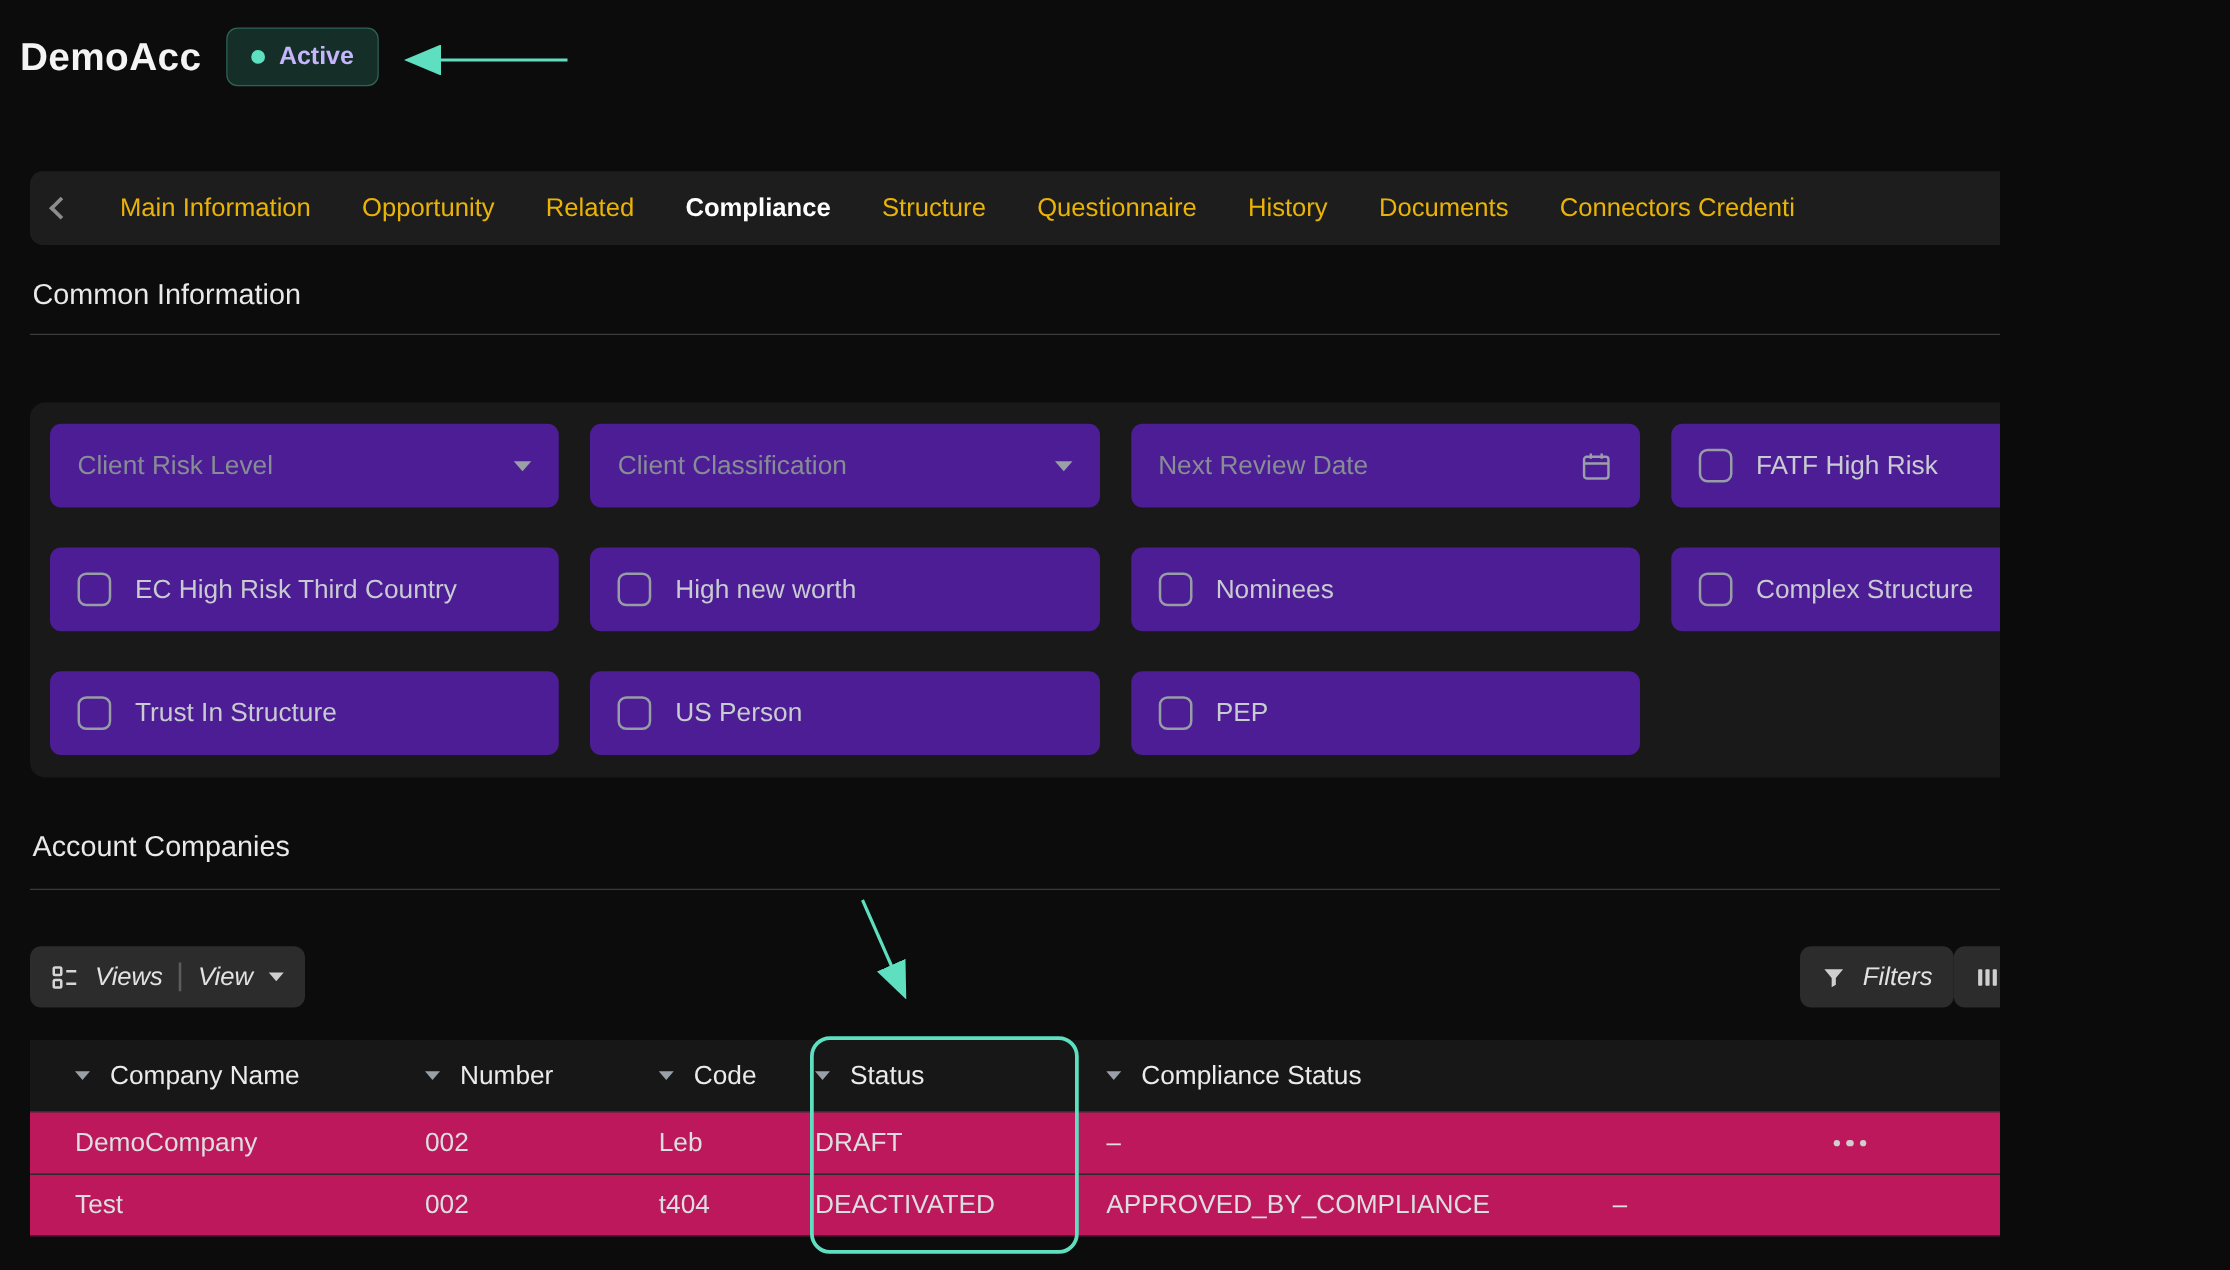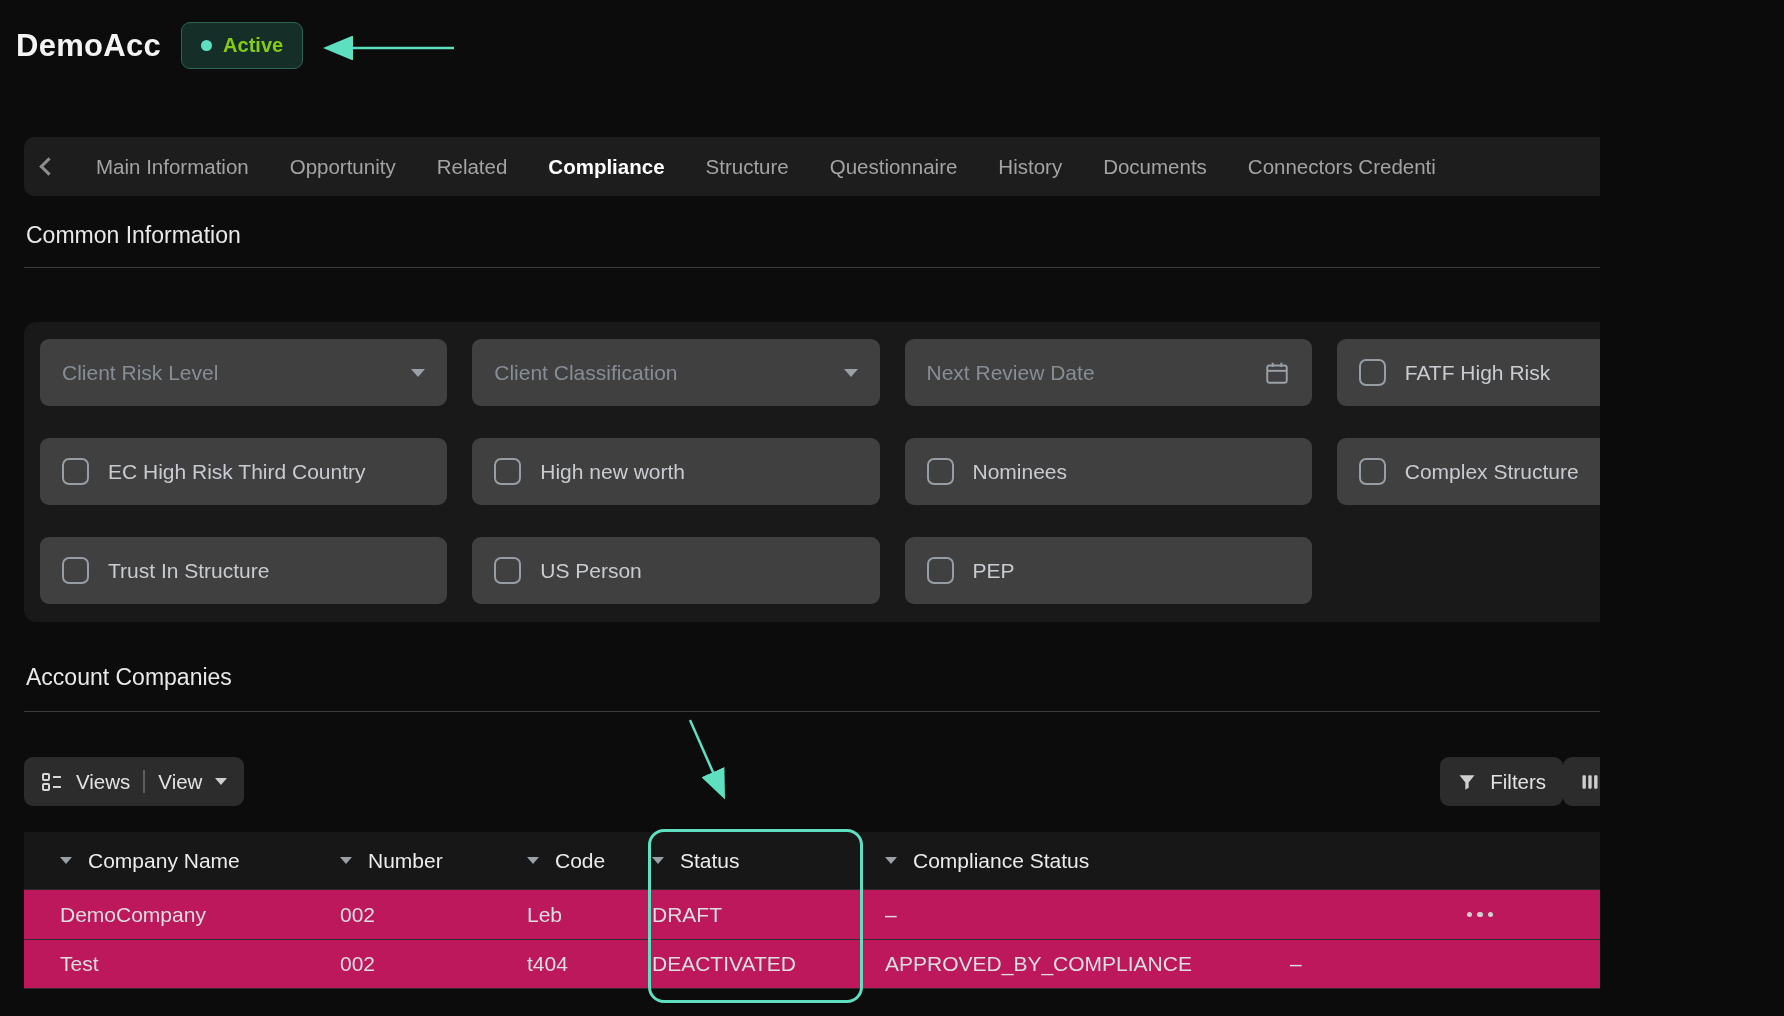--- a/index.html
+++ b/index.html
@@ -6,61 +6,61 @@
   html,body { background:#0b0b0b; }
   body { font-family:"Liberation Sans", sans-serif; }
   .screen { position:relative; width:1600px; height:1016px; background:#0c0c0c; overflow:hidden; }
 
   
   .title-row { position:absolute; left:16px; top:22px; display:flex; align-items:center; gap:20px; }
   .page-title { font-size:31px; font-weight:700; color:#f4f4f4; letter-spacing:.3px; }
   .badge { display:flex; align-items:center; gap:11px; height:47px; padding:0 19px;
            background:#152e28; border:1px solid #2d6455; border-radius:9px; }
   .badge-dot { width:11px; height:11px; border-radius:50%; background:#5ee0c0; }
-  .badge-label { color:#84cc16; font-size:20px; font-weight:700; }
+  .badge-label { color:#c4b5fd; font-size:20px; font-weight:700; }
   .arrow-badge { position:absolute; left:312px; top:36px; }
 
   
   .tabbar { position:absolute; left:24px; top:137px; width:1736px; height:59px;
             background:#1d1d1d; border-radius:10px; display:flex; align-items:center;
             padding:0 18px; gap:41px; }
-  .tab { font-size:20.5px; color:#a3a3a3; white-space:nowrap; cursor:pointer; }
+  .tab { font-size:20.5px; color:#eab308; white-space:nowrap; cursor:pointer; }
   .tab.active { color:#ffffff; font-weight:700; }
   .chev { width:13px; height:13px; flex:none; }
   .chev-left { border-left:3px solid #8d8d8d; border-bottom:3px solid #8d8d8d; transform:rotate(45deg); }
   .chev-right { border-left:3px solid #e9e9e9; border-bottom:3px solid #e9e9e9; transform:rotate(225deg); margin-left:auto; }
 
   
   .section-heading { position:absolute; left:26px; font-size:23px; font-weight:400; color:#e9e9e9; }
   .s1 { top:222px; }
   .s2 { top:664px; }
   .divider { position:absolute; left:24px; width:1736px; height:1px; background:#3a3a3a; }
   .d1 { top:267px; }
   .d2 { top:711px; }
 
   
   .panel { position:absolute; left:24px; top:322px; width:1736px; height:300px;
            background:#191919; border-radius:12px; padding:17px 16px;
            display:grid; grid-template-columns:repeat(4,1fr); column-gap:25px; row-gap:31px; }
-  .field { background:#404040; border-radius:9px; height:67px; display:flex; align-items:center;
+  .field { background:#4c1d95; border-radius:9px; height:67px; display:flex; align-items:center;
            padding:0 22px; justify-content:space-between; cursor:pointer; }
   .ph { color:#878d95; font-size:21px; }
   .caret-down { width:0; height:0; border-left:7px solid transparent; border-right:7px solid transparent;
                 border-top:8px solid #9aa0a7; flex:none; }
   .caret-down.small { border-left-width:6px; border-right-width:6px; border-top-width:7px; border-top-color:#cfcfcf; }
   .checkbox-field { justify-content:flex-start; gap:19px; }
   .cb { width:27px; height:27px; border:2.5px solid #969da5; border-radius:7px; background:transparent; flex:none; }
   .cb-label { color:#c8cbd0; font-size:21px; }
 
   
   .toolbar { position:absolute; left:24px; top:757px; width:1736px; display:flex;
              justify-content:space-between; align-items:center; }
   .views-btn, .tool-btn { display:flex; align-items:center; gap:13px; height:49px;
              background:#2c2c2c; border-radius:9px; padding:0 17px; color:#e2e2e2;
-             font-size:20.5px; cursor:pointer; }
+             font-size:20.5px; cursor:pointer;font-style:italic; }
   .vdiv { width:2px; height:23px; background:#5d5d5d; }
   .toolbar-right { display:flex; align-items:center; }
   .tool-btn.icon-only { width:49px; justify-content:center; padding:0; }
 
   
   .table { position:absolute; left:24px; top:832px; width:1736px; }
   .table-grid { display:grid; grid-template-columns:280px 187px 125px 233px 405px 1fr 90px;
                 padding-left:36px; align-items:center; }
   .thead { height:57px; background:#171717; color:#ebebeb; font-size:21px; }
   .th { display:flex; align-items:center; gap:16px; cursor:pointer; overflow:hidden; white-space:nowrap; }

